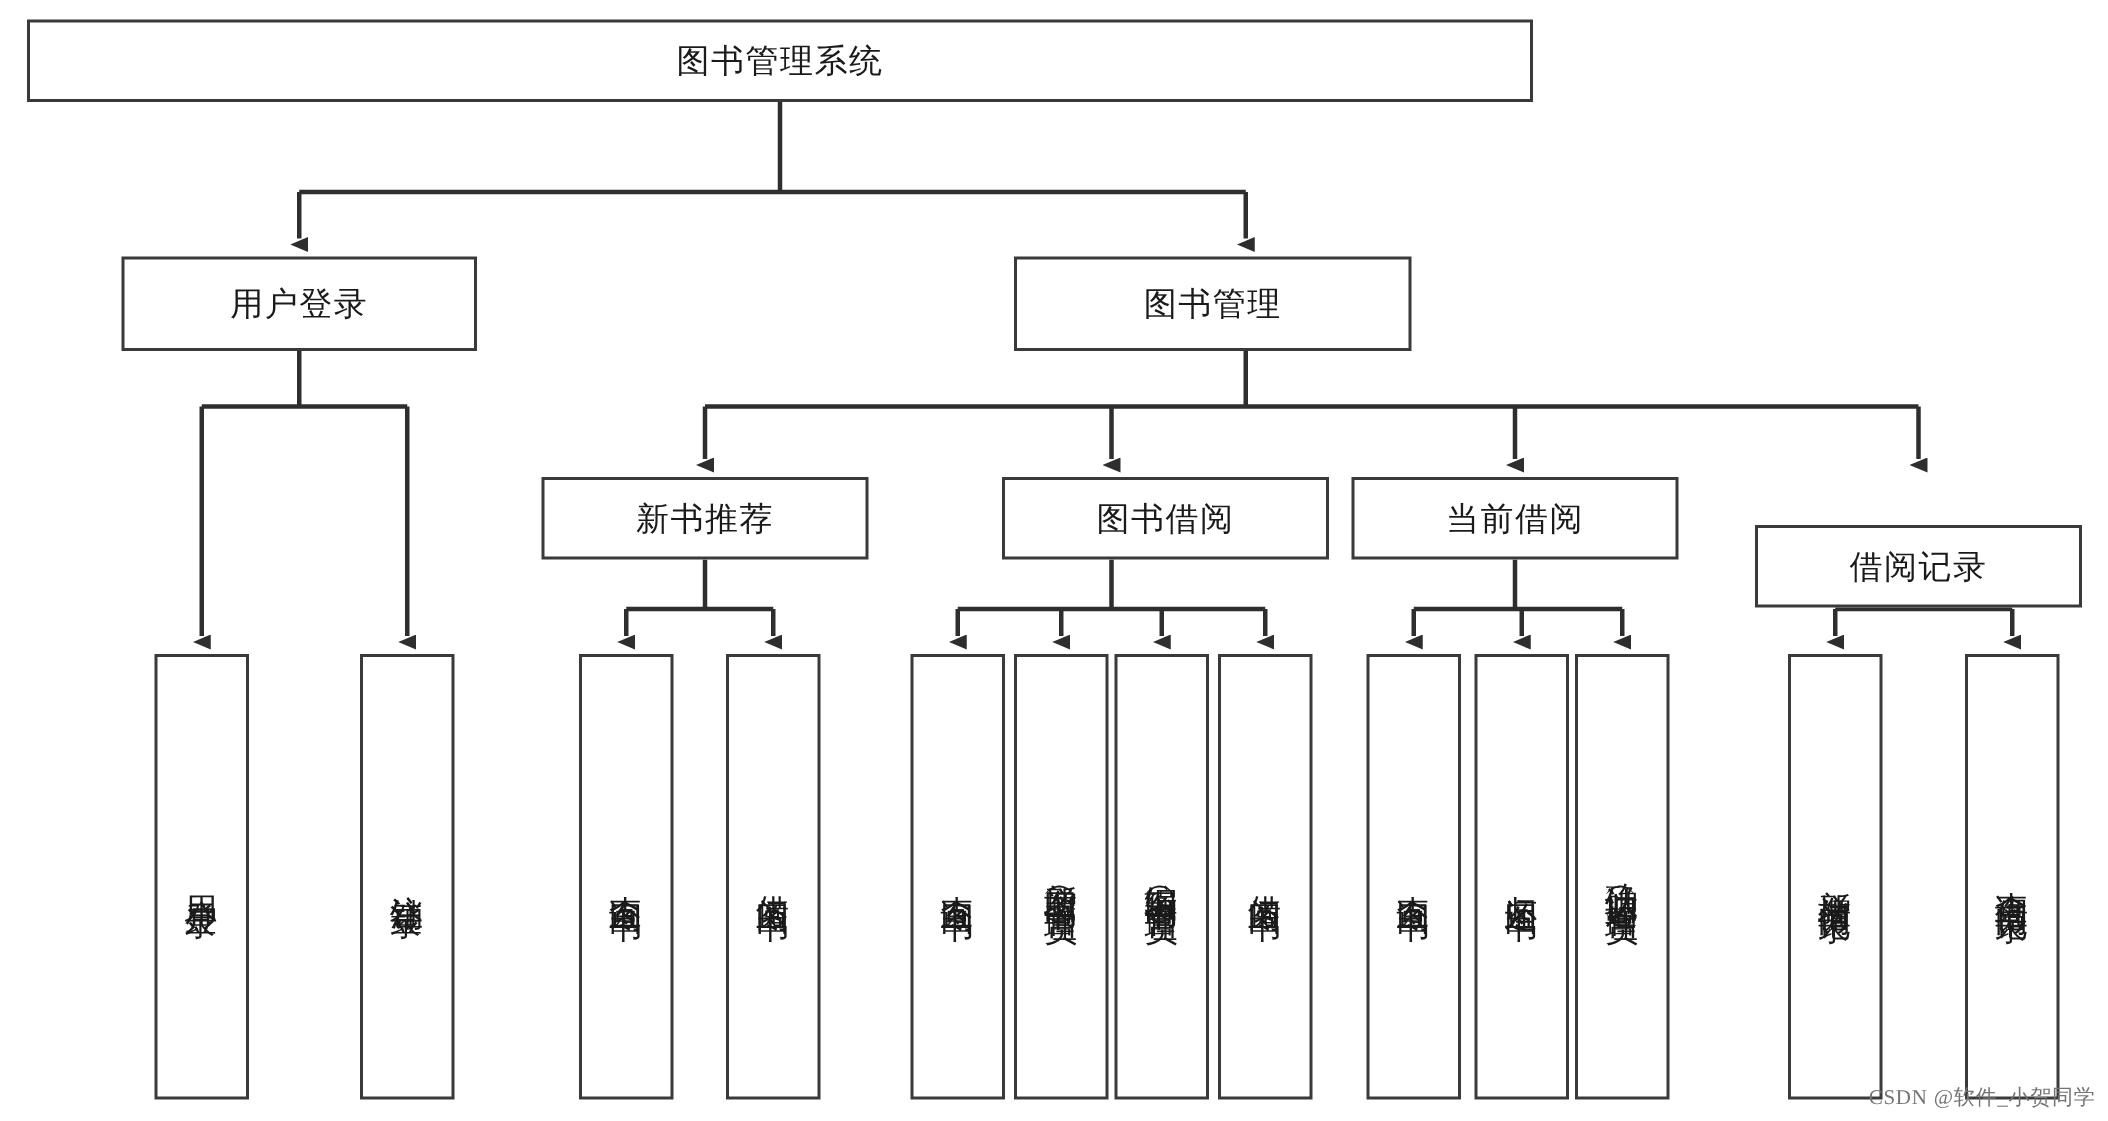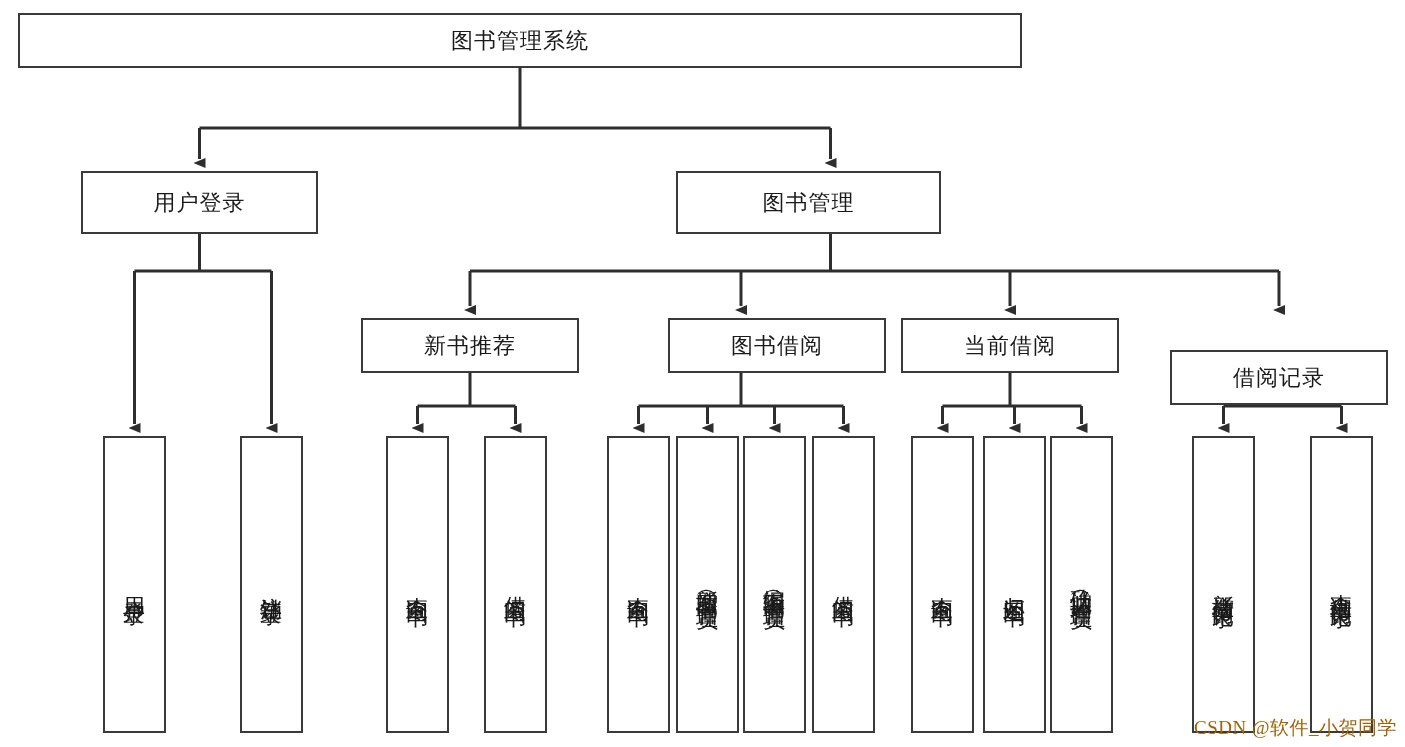--- a/index.html
+++ b/index.html
@@ -48,22 +48,22 @@
     writing-mode: vertical-rl;
     text-orientation: upright;
     line-height: 1.05;
     white-space: nowrap;
     letter-spacing: 3px;
   }
   .watermark {
     position: absolute;
     right: 8px;
     bottom: 6px;
-    font-size: 19px;
-    color: #a16207;
+    font-size: 14px;
+    color: #737373;
     letter-spacing: 0.5px;
     white-space: nowrap;
   }
 </style>
 </head>
 <body>
 
 <div id="canvas">
 
   <svg class="edges" viewBox="0 0 1405 747" xmlns="http://www.w3.org/2000/svg">

